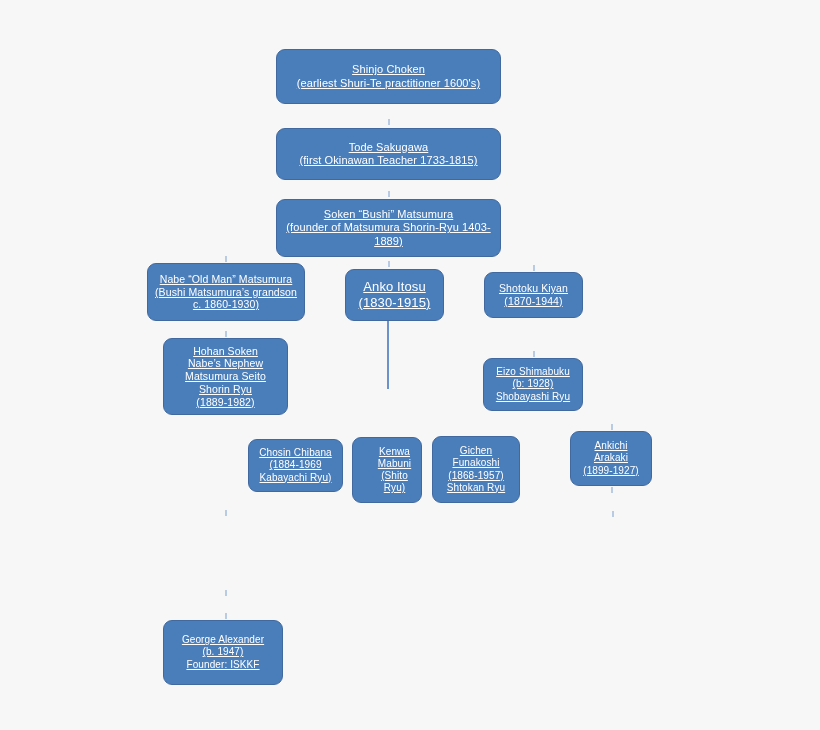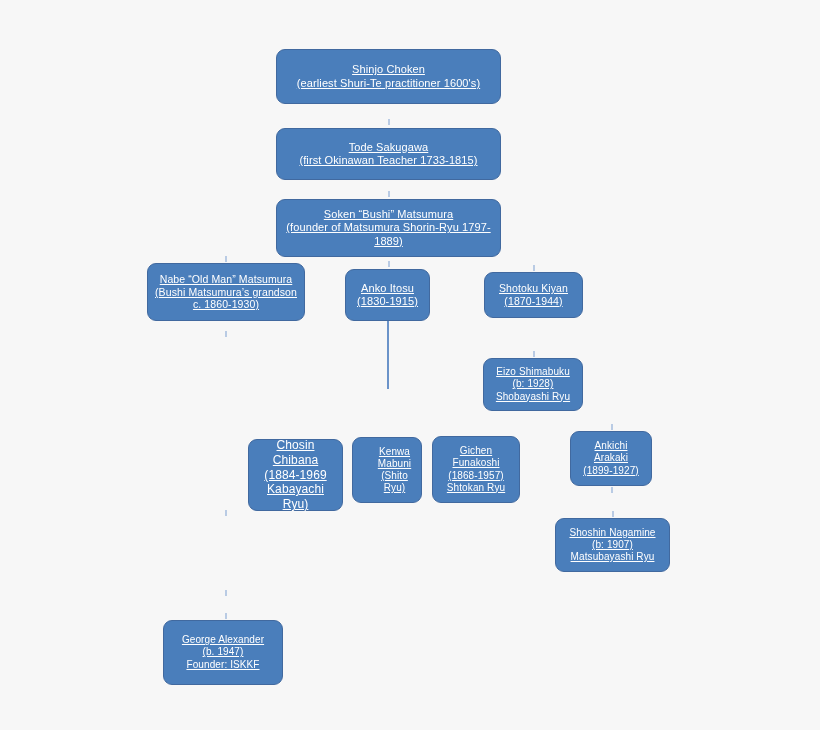--- a/index.html
+++ b/index.html
@@ -76,40 +76,47 @@
     <div class="node" style="left: 276px; top: 42px; width: 225px; height: 55px; font-size: 11px; background: rgb(74, 126, 187); border-color: rgb(65, 105, 159); color: rgb(255, 255, 255);">
       <span class="label">Shinjo Choken
 (earliest Shuri-Te practitioner 1600's)</span>
     </div>
     <div class="node" style="left: 276px; top: 121px; width: 225px; height: 52px; font-size: 11px; background: rgb(74, 126, 187); border-color: rgb(65, 105, 159); color: rgb(255, 255, 255);">
       <span class="label">Tode Sakugawa
 (first Okinawan Teacher 1733-1815)</span>
     </div>
     <div class="node" style="left: 276px; top: 192px; width: 225px; height: 58px; font-size: 11px; background: rgb(74, 126, 187); border-color: rgb(65, 105, 159); color: rgb(255, 255, 255);">
       <span class="label">Soken “Bushi” Matsumura
-(founder of Matsumura Shorin-Ryu 1797-1889)</span>
+(founder of Matsumura Shorin-Ryu 1403-1889)</span>
     </div>
     <div class="node" style="left: 147px; top: 256px; width: 158px; height: 58px; font-size: 10.5px; background: rgb(74, 126, 187); border-color: rgb(65, 105, 159); color: rgb(255, 255, 255);">
       <span class="label">Nabe “Old Man” Matsumura
 (Bushi Matsumura’s grandson c. 1860-1930)</span>
     </div>
-    <div class="node" style="left: 345px; top: 262px; width: 85px; height: 52px; font-size: 11px; background: rgb(74, 126, 187); border-color: rgb(65, 105, 159); color: rgb(255, 255, 255);">
+    <div class="node" style="left: 345px; top: 262px; width: 99px; height: 52px; font-size: 13px; background: rgb(74, 126, 187); border-color: rgb(65, 105, 159); color: rgb(255, 255, 255);">
       <span class="label">Anko Itosu
 (1830-1915)</span>
     </div>
     <div class="node" style="left: 484px; top: 265px; width: 99px; height: 46px; font-size: 10.5px; background: rgb(74, 126, 187); border-color: rgb(65, 105, 159); color: rgb(255, 255, 255);">
       <span class="label">Shotoku Kiyan
 (1870-1944)</span>
     </div>
+    <div class="node" style="left: 163px; top: 331px; width: 125px; height: 77px; font-size: 10.5px; background: rgb(74, 126, 187); border-color: rgb(65, 105, 159); color: rgb(255, 255, 255);">
+      <span class="label">Hohan Soken
+Nabe’s Nephew
+Matsumura Seito
+Shorin Ryu
+(1889-1982)</span>
+    </div>
     <div class="node" style="left: 483px; top: 351px; width: 100px; height: 53px; font-size: 10px; background: rgb(74, 126, 187); border-color: rgb(65, 105, 159); color: rgb(255, 255, 255);">
       <span class="label">Eizo Shimabuku
 (b: 1928)
 Shobayashi Ryu</span>
     </div>
-    <div class="node" style="left: 248px; top: 432px; width: 95px; height: 72px; font-size: 12px; background: rgb(74, 126, 187); border-color: rgb(65, 105, 159); color: rgb(255, 255, 255);">
+    <div class="node" style="left: 248px; top: 432px; width: 95px; height: 53px; font-size: 10px; background: rgb(74, 126, 187); border-color: rgb(65, 105, 159); color: rgb(255, 255, 255);">
       <span class="label">Chosin Chibana
 (1884-1969
 Kabayachi Ryu)</span>
     </div>
     <div class="node" style="left: 352px; top: 430px; width: 70px; height: 66px; font-size: 10px; background: rgb(74, 126, 187); border-color: rgb(65, 105, 159); color: rgb(255, 255, 255); padding-left: 20px;">
       <span class="label">Kenwa
 Mabuni
 (Shito
 Ryu)</span>
     </div>
@@ -117,23 +124,18 @@
       <span class="label">Gichen
 Funakoshi
 (1868-1957)
 Shtokan Ryu</span>
     </div>
     <div class="node" style="left: 570px; top: 424px; width: 82px; height: 55px; font-size: 10px; background: rgb(74, 126, 187); border-color: rgb(65, 105, 159); color: rgb(255, 255, 255);">
       <span class="label">Ankichi
 Arakaki
 (1899-1927)</span>
     </div>
-    <div class="node" style="left: 555px; top: 511px; width: 115px; height: 54px; font-size: 10px; background: rgb(74, 126, 187); border-color: rgb(65, 105, 159); color: rgb(255, 255, 255);">
-      <span class="label">Shoshin Nagamine
-(b: 1907)
-Matsubayashi Ryu</span>
-    </div>
     <div class="node" style="left: 163px; top: 613px; width: 120px; height: 65px; font-size: 10px; background: rgb(74, 126, 187); border-color: rgb(65, 105, 159); color: rgb(255, 255, 255);">
       <span class="label">George Alexander
 (b. 1947)
 Founder: ISKKF</span>
     </div>
   </div>
 
 </body></html>

